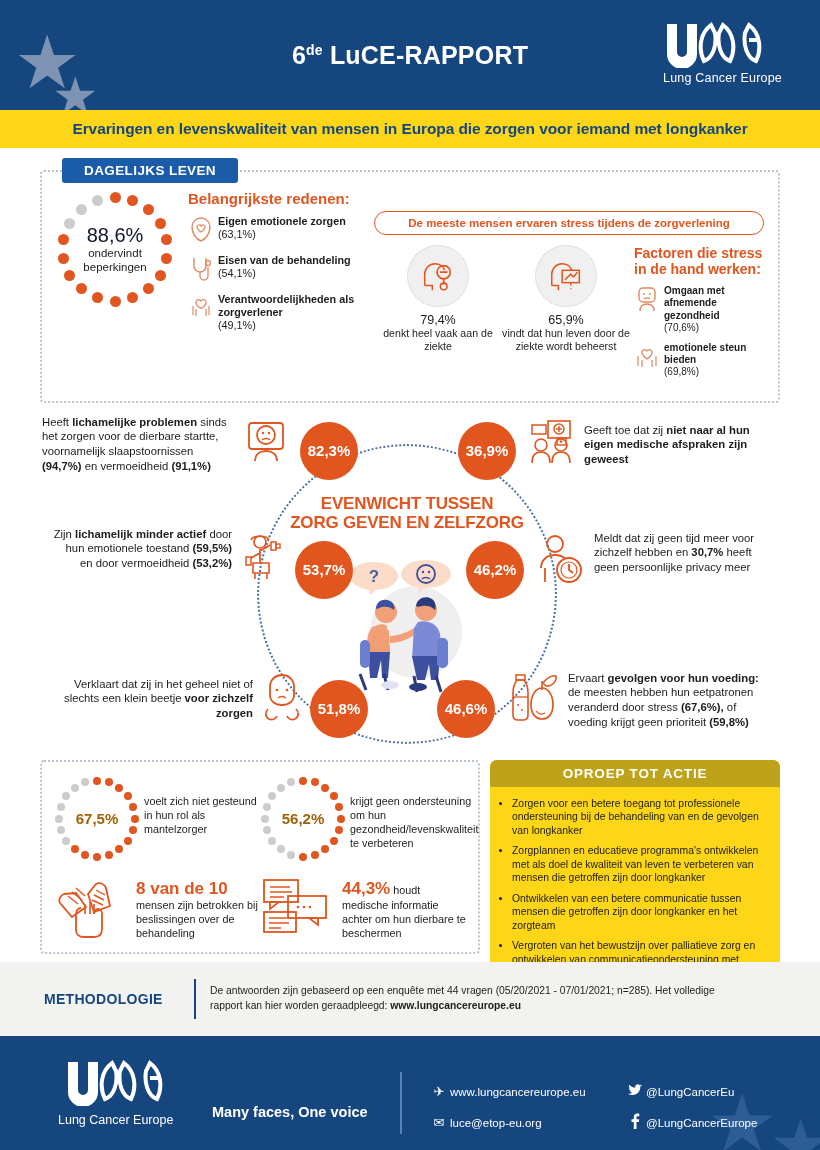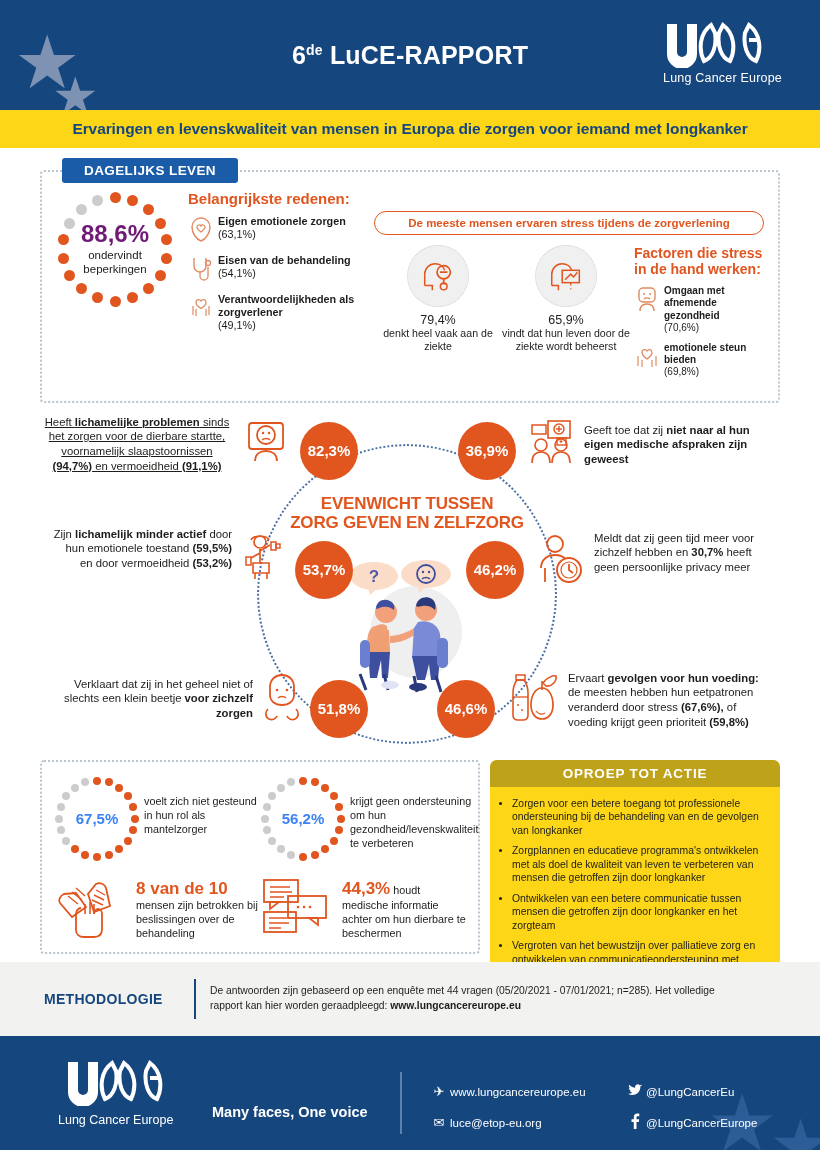--- a/index.html
+++ b/index.html
@@ -61,21 +61,21 @@
   .badge-row { margin-left:22px; margin-bottom:-13px; }
   .daily-box { padding:18px 14px 14px 14px; display:flex; }
 
   .donut { position:relative; width:118px; height:118px; flex:0 0 118px; }
   .donut .dot { position:absolute; width:11px; height:11px; border-radius:50%; }
   .donut-center {
     position:absolute; left:0; top:0; width:118px; height:118px;
     display:flex; flex-direction:column; align-items:center; justify-content:center;
     text-align:center;
   }
-  .donut-pct { color:#701a75; font-size:24px; font-weight:bold; line-height:1.1; }
+  .donut-pct { color:#0f172a; font-size:20px; font-weight:normal; line-height:1.1; }
   .donut-label { font-size:11.5px; line-height:1.25; color:#1d1d1b; }
 
   .reasons { margin-left:14px; flex:0 0 178px; }
   .reasons h3 { color:#e1551f; font-size:15px; margin-bottom:8px; }
   .reason { display:flex; align-items:flex-start; margin-bottom:7px; }
   .reason .ico { flex:0 0 30px; }
   .reason .txt { font-size:10.8px; line-height:1.2; }
   .reason .txt b { font-weight:bold; }
 
   .stress-col { flex:1; margin-left:8px;margin-top:21px; }
@@ -123,21 +123,21 @@
   
   .bottom-wrap { display:flex; padding:0 40px; margin-top:-4px; }
   .health-col { flex:0 0 440px; }
   .health-box { padding:14px 12px 10px 12px; display:flex; flex-wrap:wrap; }
   .h-item { width:50%; display:flex; align-items:flex-start; margin-bottom:14px; }
   .mini-donut { position:relative; width:86px; height:86px; flex:0 0 86px; }
   .mini-donut .dot { position:absolute; width:8px; height:8px; border-radius:50%; }
   .mini-center {
     position:absolute; left:0; top:0; width:86px; height:86px;
     display:flex; align-items:center; justify-content:center;
-    color:#3b82f6; font-size:15px; font-weight:bold;
+    color:#a16207; font-size:15px; font-weight:bold;
   }
   .h-txt { font-size:10.8px; line-height:1.3; margin-left:4px; padding-top:18px; }
   .h-big { color:#e1551f; font-size:17px; font-weight:bold; line-height:1.1; }
   .h-item2 { width:50%; display:flex; align-items:flex-start; }
   .h-ico { flex:0 0 78px; }
 
   
   .cta-col { flex:1; margin-left:10px; }
   .cta {
     background:#fcd617; border-radius:7px; overflow:hidden;
@@ -395,21 +395,21 @@
 
     <circle cx="88" cy="56" r="11" fill="#f2a07a"></circle>
     <path d="M78 52c1-8 10-11 16-7 4 3 4 8 3 11-3-4-9-5-13-4-3 1-5 1-6 0z" fill="#2b3a7a"></path>
     <path d="M80 68c10-3 20 2 22 12l2 22-30 2 2-30z" fill="#7b8ad6"></path>
     <path d="M74 102h28l-2 24h-7l-2-16-4 16h-8z" fill="#3d4f9e"></path>
     <rect x="99" y="84" width="11" height="30" rx="5" fill="#6b7fd0"></rect>
     <path d="M76 122l3 16M98 122l5 16" stroke="#2b3a7a" stroke-width="3"></path>
     <ellipse cx="80" cy="133" rx="9" ry="4" fill="#2b3a7a"></ellipse>
   </svg>
 
-  <div class="side-text" style="left:42px; top:6px; width:190px; text-align:center;text-decoration:underline;">Heeft <b>lichamelijke problemen</b> sinds het zorgen voor de dierbare startte, voornamelijk slaapstoornissen <b>(94,7%)</b> en vermoeidheid <b>(91,1%)</b></div>
+  <div class="side-text" style="left:42px; top:6px; width:190px; text-align:left;">Heeft <b>lichamelijke problemen</b> sinds het zorgen voor de dierbare startte, voornamelijk slaapstoornissen <b>(94,7%)</b> en vermoeidheid <b>(91,1%)</b></div>
   <svg class="ic-abs" style="left:243px; top:10px;" width="46" height="46" viewBox="0 0 46 46">
     <rect x="6" y="4" width="34" height="26" rx="3" fill="none" stroke="#e1551f" stroke-width="1.8"></rect>
     <circle cx="23" cy="16" r="9" fill="none" stroke="#e1551f" stroke-width="1.8"></circle>
     <circle cx="20" cy="14" r="1.2" fill="#e1551f"></circle>
       <circle cx="26" cy="14" r="1.2" fill="#e1551f"></circle>
     <path d="M19 21c2-2 6-2 8 0" fill="none" stroke="#e1551f" stroke-width="1.5"></path>
     <path d="M12 42c0-7 5-10 11-10s11 3 11 10" fill="none" stroke="#e1551f" stroke-width="1.8"></path>
   </svg>
   <div class="bubble" style="left:300px; top:13px;">82,3%</div>
 

